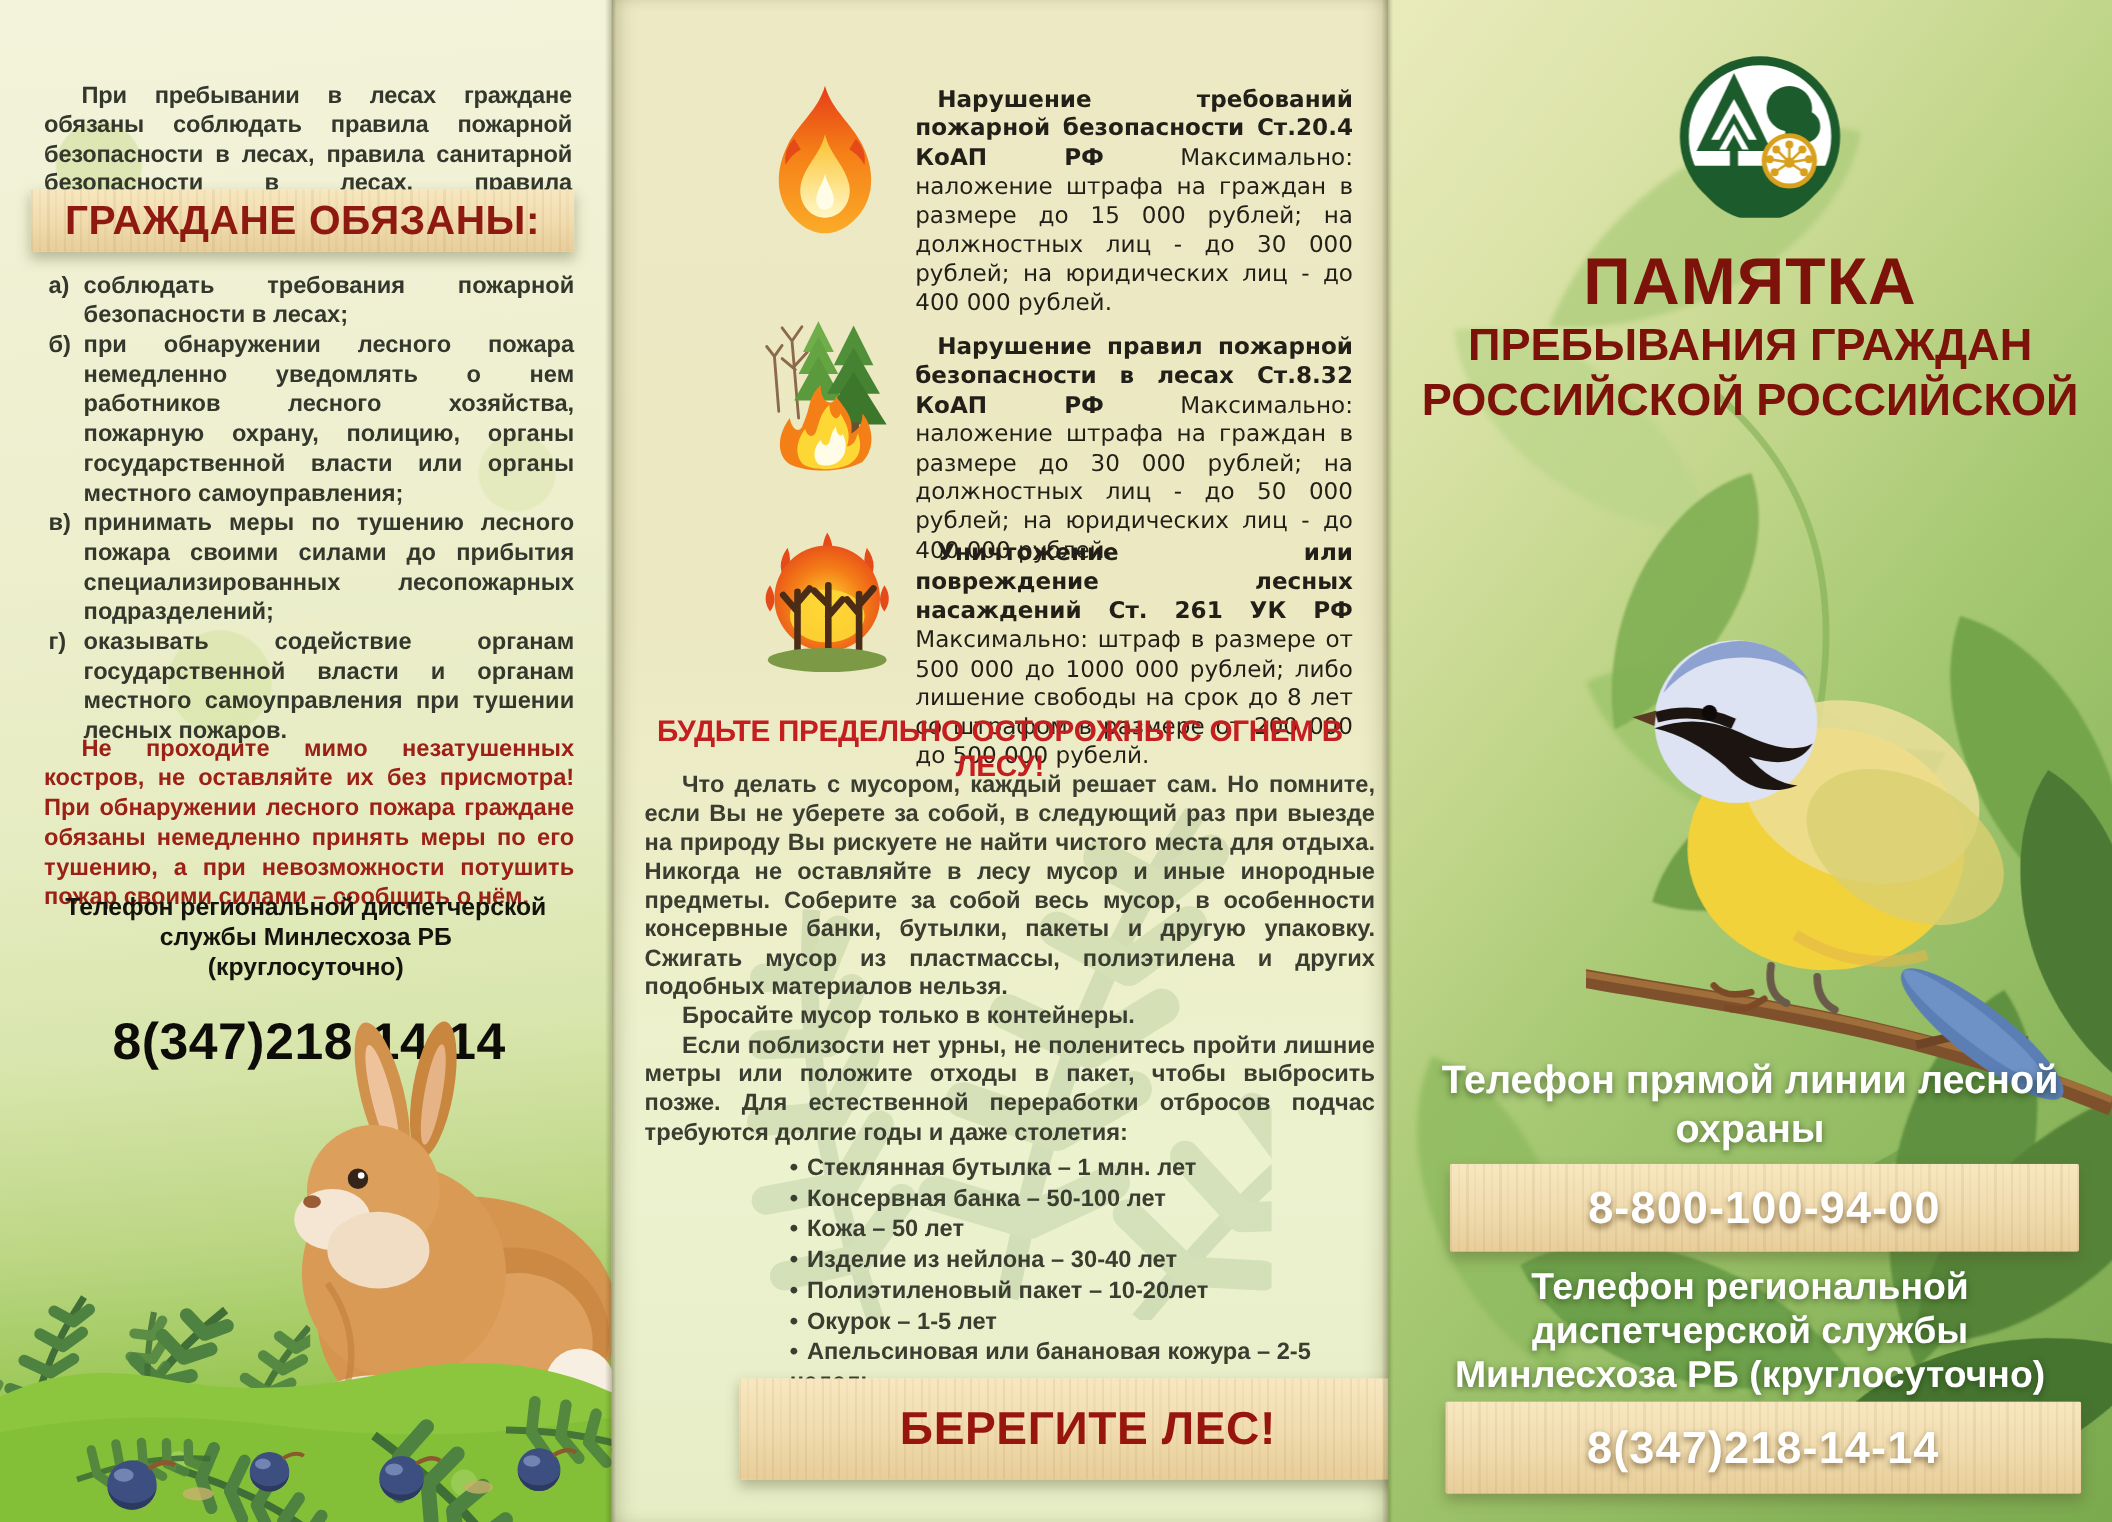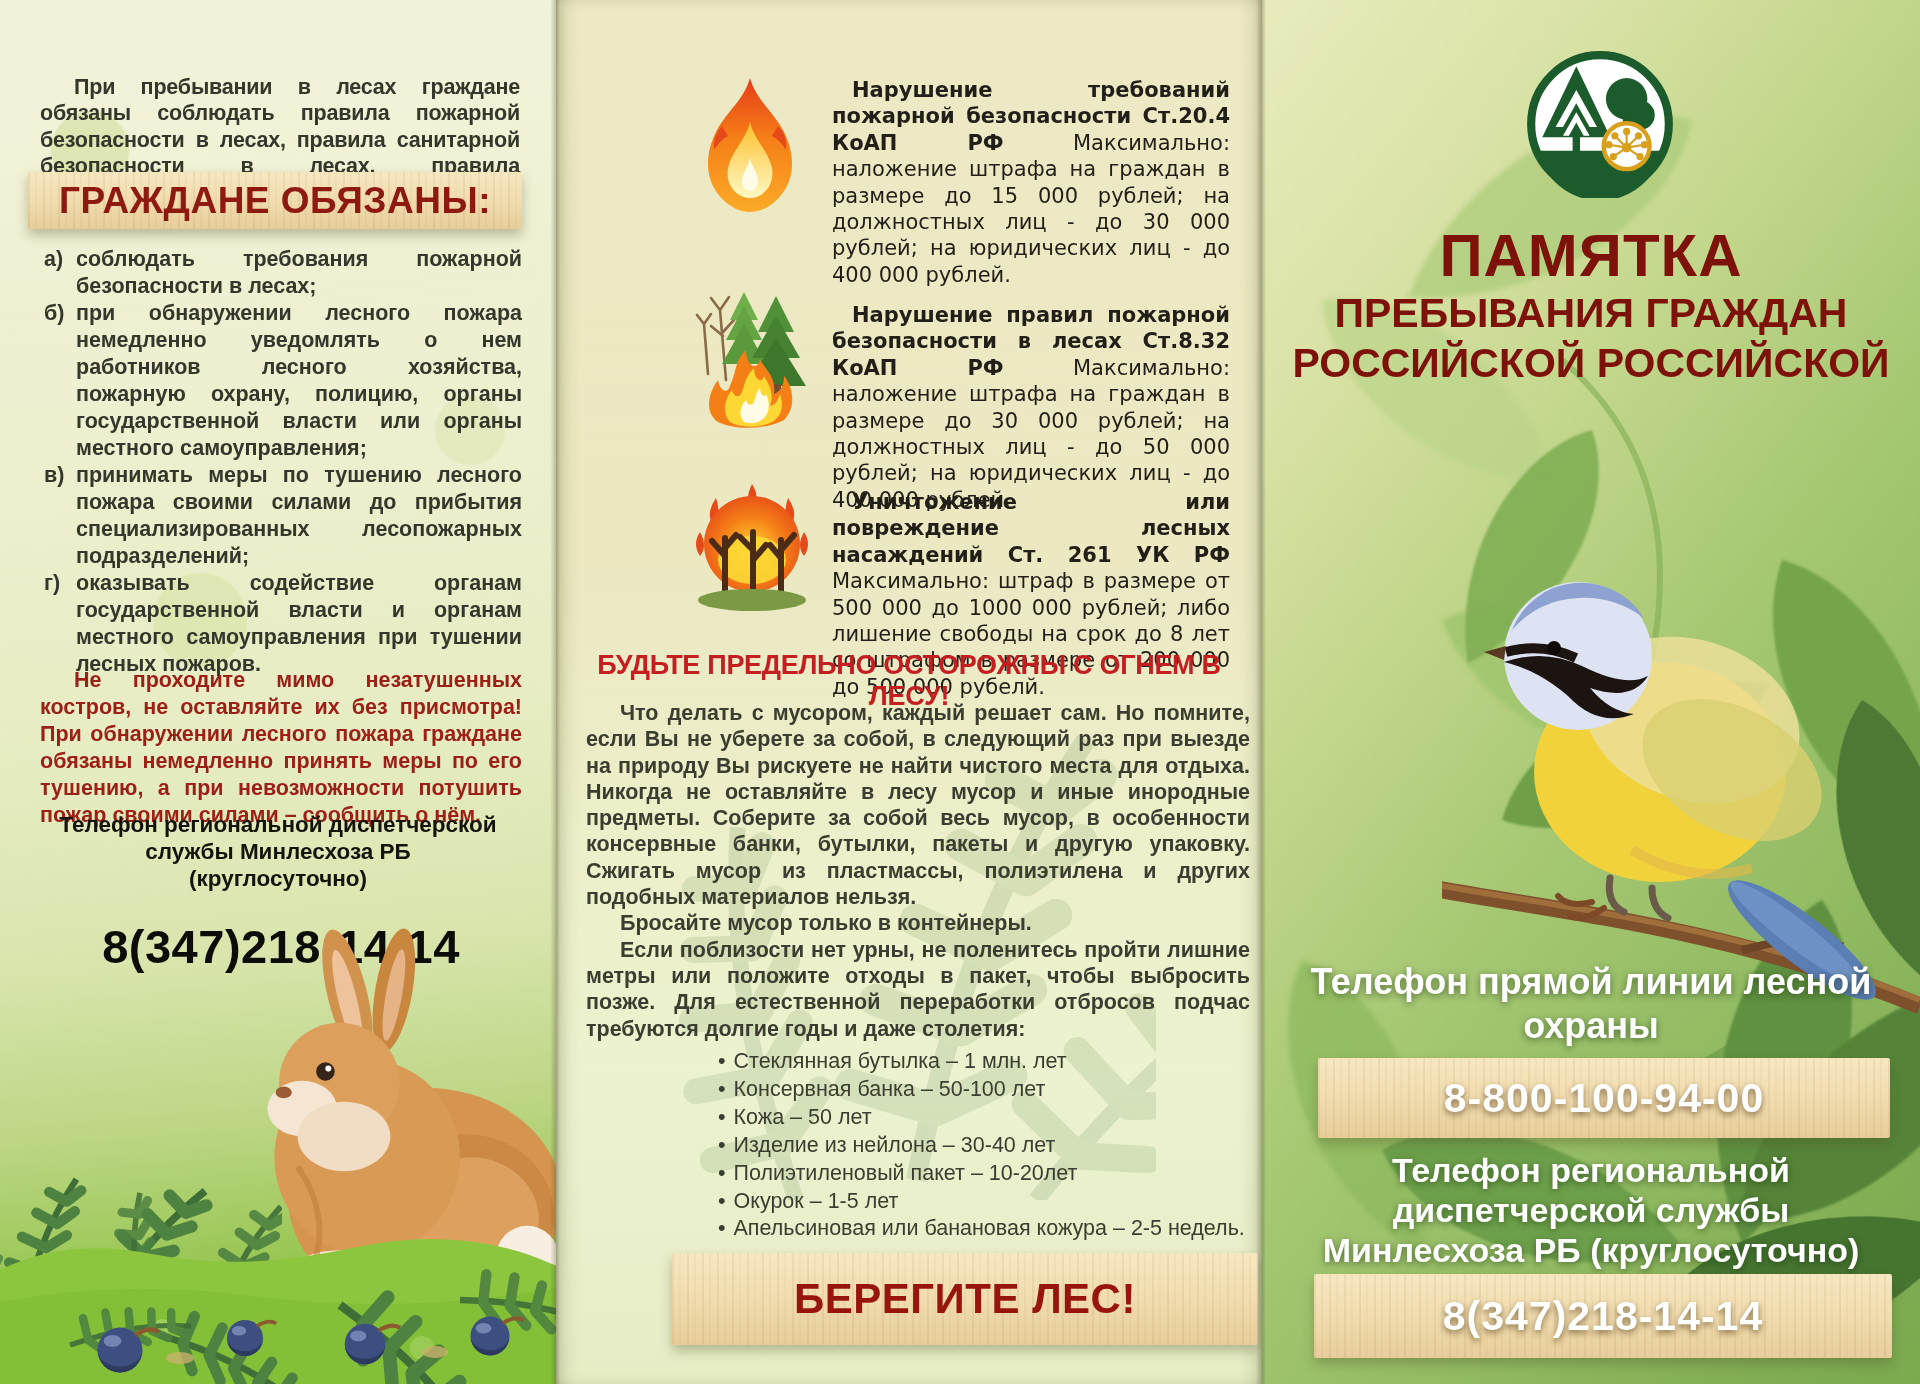--- a/index.html
+++ b/index.html
@@ -43,24 +43,24 @@
   .sec{position:absolute;left:276px;width:398px;font-family:"DejaVu Sans",sans-serif;
        font-size:21px;line-height:26.4px;color:#211f18;text-align:justify;text-indent:20px;}
   .sec .t{font-weight:bold;}
   .v-icon{position:absolute;}
   .caution{position:absolute;left:8px;top:650px;width:690px;text-align:center;
        font-weight:bold;font-size:27px;color:#c41e20;letter-spacing:-.3px;}
   .litter{position:absolute;left:30px;top:700px;width:664px;font-size:21.5px;line-height:26.3px;
        font-weight:600;color:#3a3d30;text-align:justify;}
   .litter p{margin:0;text-indent:34px;}
   .bullets{position:absolute;left:162px;top:1048px;width:532px;font-size:21.5px;line-height:27.9px;
-       font-weight:400;color:#3a3d30;}
+       font-weight:700;color:#3a3d30;}
   .bullets .b{margin-right:8px;}
   .forest-banner{position:absolute;left:116px;top:1253px;width:586px;height:92px;
-       display:flex;align-items:center;justify-content:center;}
+       display:flex;align-items:center;justify-content:center;padding-left:24px;}
   .forest-banner .bt{font-size:42px;font-weight:bold;color:#97150c;letter-spacing:.5px;}
 
   
   .panel-right{left:1262px;width:658px;
     background:linear-gradient(128deg,#e9ebbc 0%,#dbe3a8 18%,#c3d78c 36%,#a6c873 54%,#93bc63 72%,#83af55 88%,#7aa94e 100%);}
   .r-title{position:absolute;left:20px;top:224px;width:618px;text-align:center;color:#7d120b;}
   .r-title .t1{font-size:60px;line-height:64px;font-weight:bold;letter-spacing:1px;}
   .r-title .t2{font-size:41px;line-height:50px;font-weight:bold;}
   .r-hotline{position:absolute;left:40px;top:960px;width:578px;text-align:center;color:#fff;
        font-size:36px;line-height:44px;font-weight:bold;text-shadow:0 2px 7px rgba(20,40,10,.55);}

